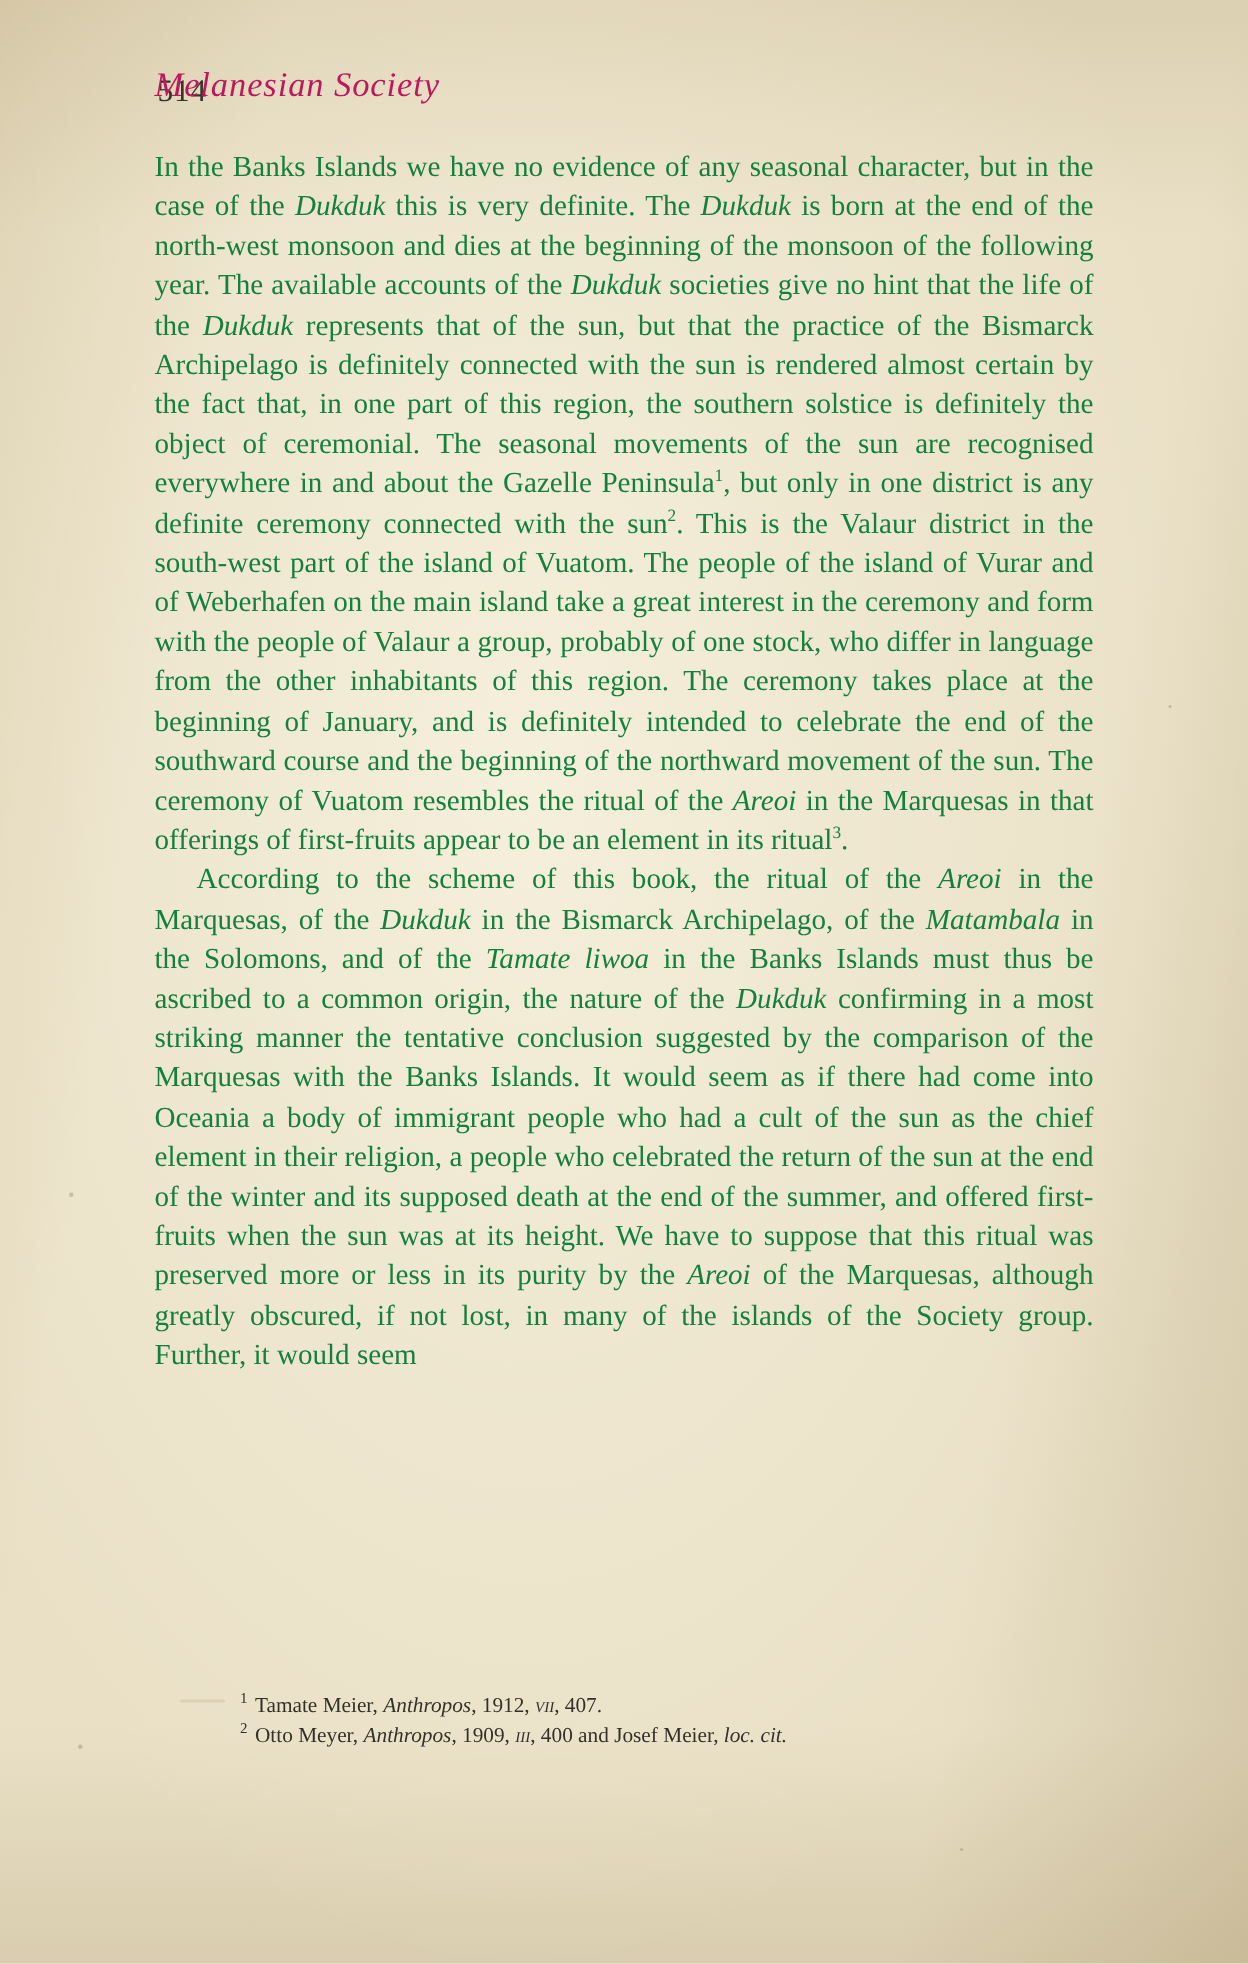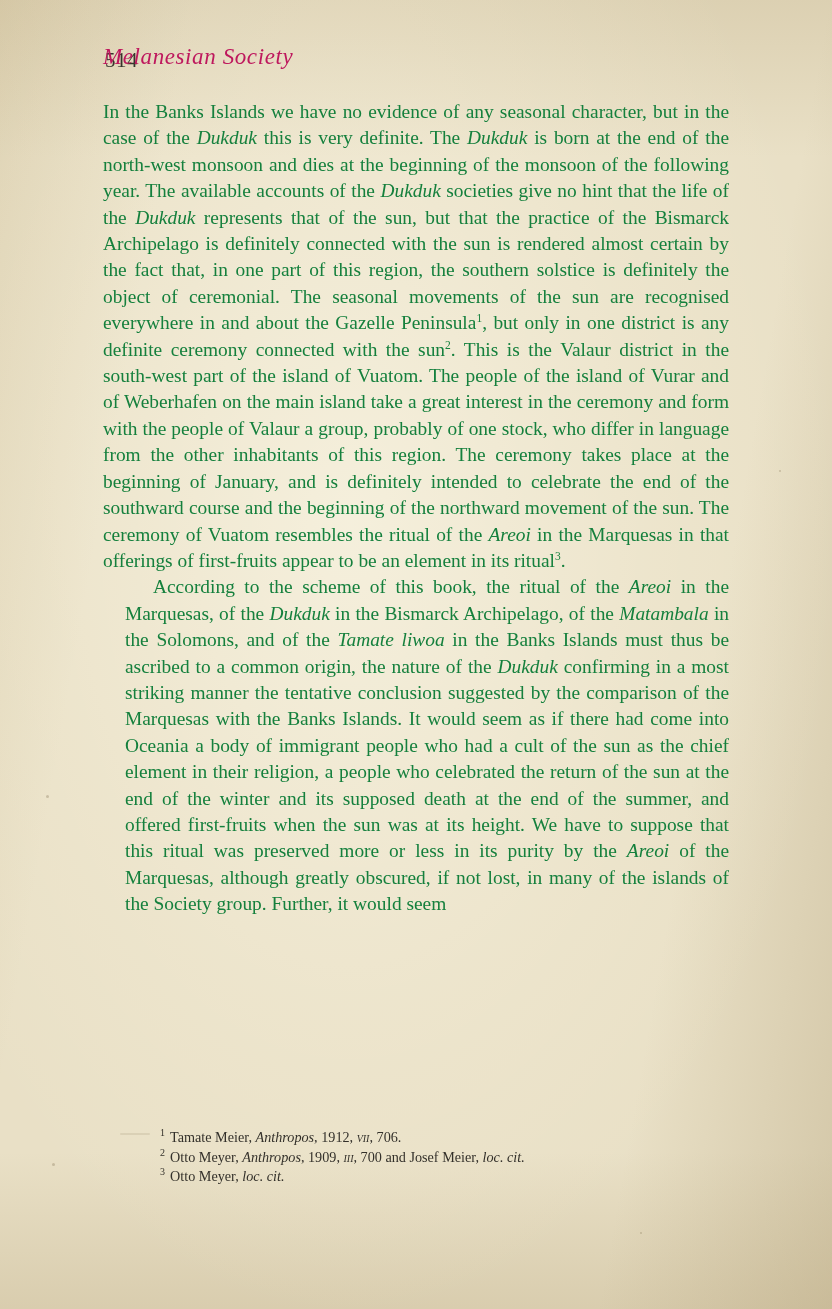--- a/index.html
+++ b/index.html
@@ -67,21 +67,20 @@
     line-height: 26.4px;
     text-align: justify;
     color: #15803d;
     -webkit-font-smoothing: antialiased;
   }
   .body-text p {
     margin: 0;
   }
   .body-text p.indent {
     text-indent: 28px;
-    margin-left: 22px;
   }
   .it {
     font-style: italic;
   }
   sup.fn {
     font-size: 11.5px;
     vertical-align: super;
     line-height: 0;
   }
   
@@ -132,23 +131,22 @@
     </div>
 
     <div class="body-text">
       <p class="first"><span>In the Banks Islands we have no evidence of any seasonal character, but in the case of the </span><span class="it">Dukduk</span><span> this is very definite. The </span><span class="it">Dukduk</span><span> is born at the end of the north-west monsoon and dies at the beginning of the monsoon of the following year.   The available accounts of the </span><span class="it">Dukduk</span><span> societies give no hint that the life of the </span><span class="it">Dukduk</span><span> represents that of the sun, but that the practice of the Bismarck Archipelago is definitely connected with the sun is rendered almost certain by the fact that, in one part of this region, the southern solstice is definitely the object of ceremonial.   The seasonal movements of the sun are recognised everywhere in and about the Gazelle Peninsula</span><sup class="fn">1</sup><span>, but only in one district is any definite ceremony connected with the sun</span><sup class="fn">2</sup><span>.   This is the Valaur district in the south-west part of the island of Vuatom.   The people of the island of Vurar and of Weberhafen on the main island take a great interest in the ceremony and form with the people of Valaur a group, probably of one stock, who differ in language from the other inhabitants of this region.   The ceremony takes place at the beginning of January, and is definitely intended to celebrate the end of the southward course and the beginning of the northward movement of the sun.   The ceremony of Vuatom resembles the ritual of the </span><span class="it">Areoi</span><span> in the Marquesas in that offerings of first-fruits appear to be an element in its ritual</span><sup class="fn">3</sup><span>.</span></p>
       <p class="indent"><span>According to the scheme of this book, the ritual of the </span><span class="it">Areoi</span><span> in the Marquesas, of the </span><span class="it">Dukduk</span><span> in the Bismarck Archipelago, of the </span><span class="it">Matambala</span><span> in the Solomons, and of the </span><span class="it">Tamate liwoa</span><span> in the Banks Islands must thus be ascribed to a common origin, the nature of the </span><span class="it">Dukduk</span><span> confirming in a most striking manner the tentative conclusion suggested by the comparison of the Marquesas with the Banks Islands.   It would seem as if there had come into Oceania a body of immigrant people who had a cult of the sun as the chief element in their religion, a people who celebrated the return of the sun at the end of the winter and its supposed death at the end of the summer, and offered first-fruits when the sun was at its height.   We have to suppose that this ritual was preserved more or less in its purity by the </span><span class="it">Areoi</span><span> of the Marquesas, although greatly obscured, if not lost, in many of the islands of the Society group.   Further, it would seem</span></p>
     </div>
 
   </div>
 
   <div class="footnotes">
-    <div class="fn-line"><sup>1</sup><span>Tamate Meier, </span><span class="it">Anthropos</span><span>, 1912, </span><span class="sc">vii</span><span>, 706.</span></div>
-    <div class="fn-line"><sup>2</sup><span>Otto Meyer, </span><span class="it">Anthropos</span><span>, 1909, </span><span class="sc">iii</span><span>, 700 and Josef Meier, </span><span class="it">loc. cit.</span></div>
-    <div class="fn-line"><sup>3</sup><span>Otto Meyer, </span><span class="it">loc. cit.</span></div>
+    <div class="fn-line"><sup>1</sup><span>Tamate Meier, </span><span class="it">Anthropos</span><span>, 1912, </span><span class="sc">vii</span><span>, 407.</span></div>
+    <div class="fn-line"><sup>2</sup><span>Otto Meyer, </span><span class="it">Anthropos</span><span>, 1909, </span><span class="sc">iii</span><span>, 400 and Josef Meier, </span><span class="it">loc. cit.</span></div>
   </div>
 
   <div class="speck" style="left:52px;  top:1163px; width:3px;  height:3px;"></div>
   <div class="speck" style="left:120px; top:1133px; width:30px; height:2px; border-radius:1px; opacity:.45;"></div>
   <div class="speck" style="left:46px;  top:795px;  width:3px;  height:3px;"></div>
   <div class="speck" style="left:779px; top:470px;  width:2px;  height:2px;"></div>
   <div class="speck" style="left:640px; top:1232px; width:2px;  height:2px;"></div>
 </div>
 
 </body></html>

